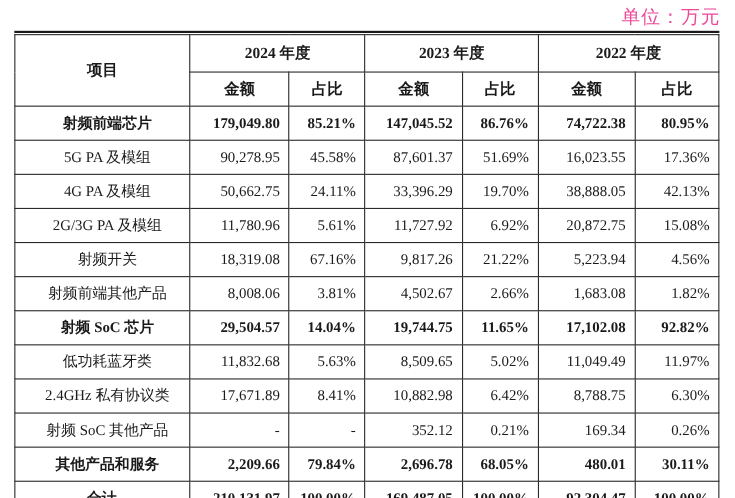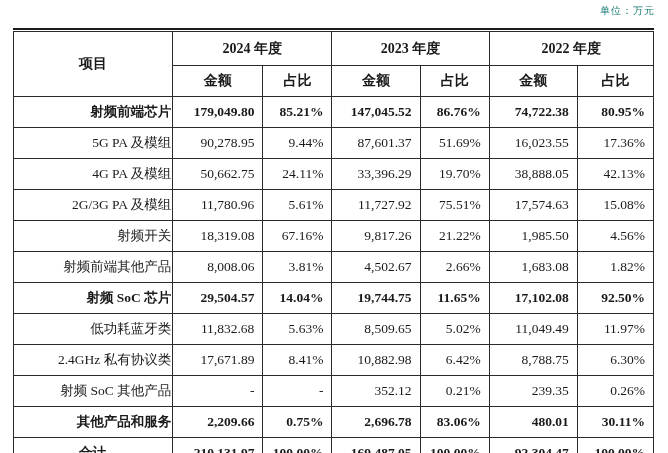--- a/index.html
+++ b/index.html
@@ -8,22 +8,22 @@
     background: #ffffff;
     font-family: "Liberation Serif", "DejaVu Serif", serif;
     color: #111111;
     position: relative;
     overflow: hidden;
   }
   .unit-label {
     position: absolute;
     top: 4px;
     right: 13px;
-    font-size: 10px;
-    color: #0f766e;
+    font-size: 17px;
+    color: #ec4899;
     letter-spacing: 1px;
   }
   .table-outer {
     position: absolute;
     left: 13px;
     top: 28px;
     width: 641px;
     border-top: 2px solid #1a1a1a;
     border-bottom: 2px solid #1a1a1a;
     padding: 1px 0;
@@ -37,21 +37,21 @@
   }
   th, td {
     border: 1px solid #2a2a2a;
     overflow: hidden;
     white-space: nowrap;
   }
   thead tr.year-row th { height: 31px; font-size: 14px; }
   thead tr.sub-row th { height: 28px; font-size: 14px; }
   th { font-weight: bold; text-align: center; }
   tbody td { height: 28px; }
-  td.item { text-align: right; padding-left: 10px; }
+  td.item { text-align: center; padding-left: 10px; }
   td.num  { text-align: right; padding-right: 8px; }
   tr.bold td { font-weight: bold; }
   tr.total td.item { text-align: center; padding-left: 0; }
 </style>
 </head>
 <body>
 
 <div class="unit-label">单位：万元</div>
 
 <div class="table-outer">
@@ -87,70 +87,70 @@
         <td class="num">179,049.80</td>
         <td class="num">85.21%</td>
         <td class="num">147,045.52</td>
         <td class="num">86.76%</td>
         <td class="num">74,722.38</td>
         <td class="num">80.95%</td>
       </tr>
       <tr>
         <td class="item">5G PA 及模组</td>
         <td class="num">90,278.95</td>
-        <td class="num">9.44%</td>
+        <td class="num">45.58%</td>
         <td class="num">87,601.37</td>
         <td class="num">51.69%</td>
         <td class="num">16,023.55</td>
         <td class="num">17.36%</td>
       </tr>
       <tr>
         <td class="item">4G PA 及模组</td>
         <td class="num">50,662.75</td>
         <td class="num">24.11%</td>
         <td class="num">33,396.29</td>
         <td class="num">19.70%</td>
         <td class="num">38,888.05</td>
         <td class="num">42.13%</td>
       </tr>
       <tr>
         <td class="item">2G/3G PA 及模组</td>
         <td class="num">11,780.96</td>
         <td class="num">5.61%</td>
         <td class="num">11,727.92</td>
-        <td class="num">75.51%</td>
-        <td class="num">17,574.63</td>
+        <td class="num">6.92%</td>
+        <td class="num">20,872.75</td>
         <td class="num">15.08%</td>
       </tr>
       <tr>
         <td class="item">射频开关</td>
         <td class="num">18,319.08</td>
         <td class="num">67.16%</td>
         <td class="num">9,817.26</td>
         <td class="num">21.22%</td>
-        <td class="num">1,985.50</td>
+        <td class="num">5,223.94</td>
         <td class="num">4.56%</td>
       </tr>
       <tr>
         <td class="item">射频前端其他产品</td>
         <td class="num">8,008.06</td>
         <td class="num">3.81%</td>
         <td class="num">4,502.67</td>
         <td class="num">2.66%</td>
         <td class="num">1,683.08</td>
         <td class="num">1.82%</td>
       </tr>
       <tr class="bold">
         <td class="item">射频 SoC 芯片</td>
         <td class="num">29,504.57</td>
         <td class="num">14.04%</td>
         <td class="num">19,744.75</td>
         <td class="num">11.65%</td>
         <td class="num">17,102.08</td>
-        <td class="num">92.50%</td>
+        <td class="num">92.82%</td>
       </tr>
       <tr>
         <td class="item">低功耗蓝牙类</td>
         <td class="num">11,832.68</td>
         <td class="num">5.63%</td>
         <td class="num">8,509.65</td>
         <td class="num">5.02%</td>
         <td class="num">11,049.49</td>
         <td class="num">11.97%</td>
       </tr>
@@ -162,29 +162,29 @@
         <td class="num">6.42%</td>
         <td class="num">8,788.75</td>
         <td class="num">6.30%</td>
       </tr>
       <tr>
         <td class="item">射频 SoC 其他产品</td>
         <td class="num">-</td>
         <td class="num">-</td>
         <td class="num">352.12</td>
         <td class="num">0.21%</td>
-        <td class="num">239.35</td>
+        <td class="num">169.34</td>
         <td class="num">0.26%</td>
       </tr>
       <tr class="bold">
         <td class="item">其他产品和服务</td>
         <td class="num">2,209.66</td>
-        <td class="num">0.75%</td>
+        <td class="num">79.84%</td>
         <td class="num">2,696.78</td>
-        <td class="num">83.06%</td>
+        <td class="num">68.05%</td>
         <td class="num">480.01</td>
         <td class="num">30.11%</td>
       </tr>
       <tr class="bold total">
         <td class="item">合计</td>
         <td class="num">210,131.97</td>
         <td class="num">100.00%</td>
         <td class="num">169,487.05</td>
         <td class="num">100.00%</td>
         <td class="num">92,304.47</td>

